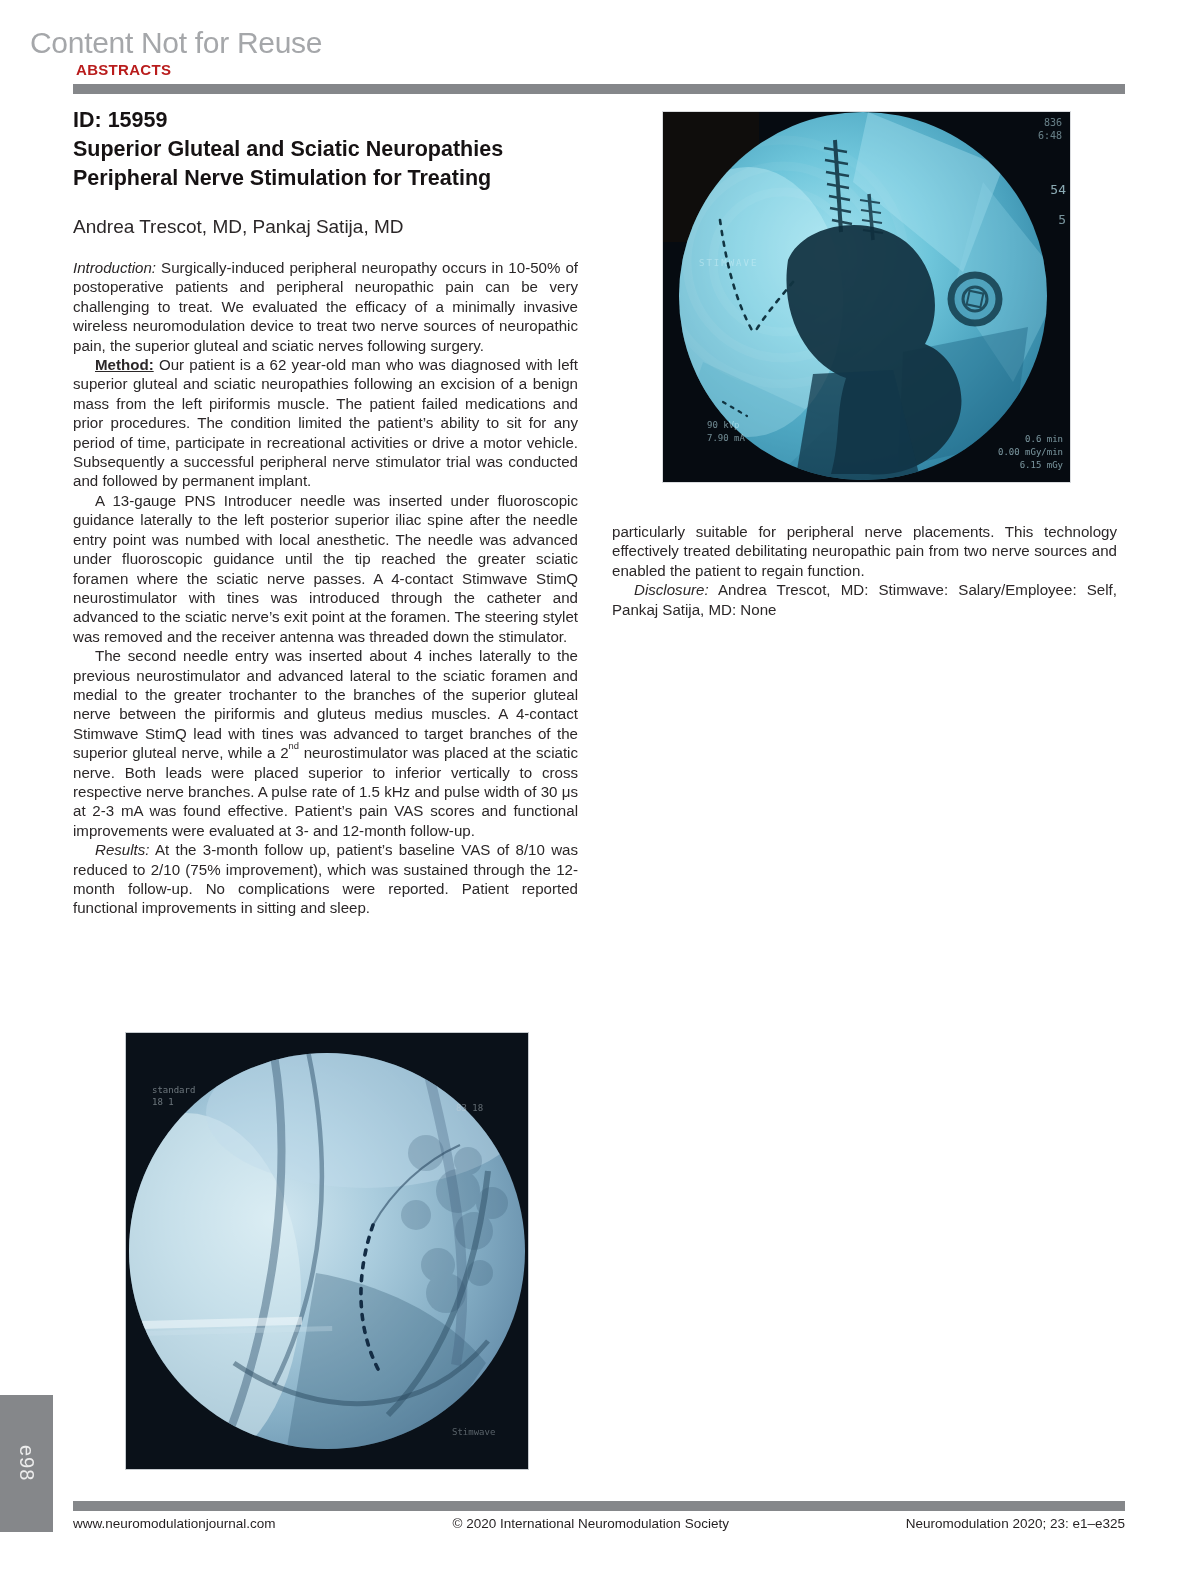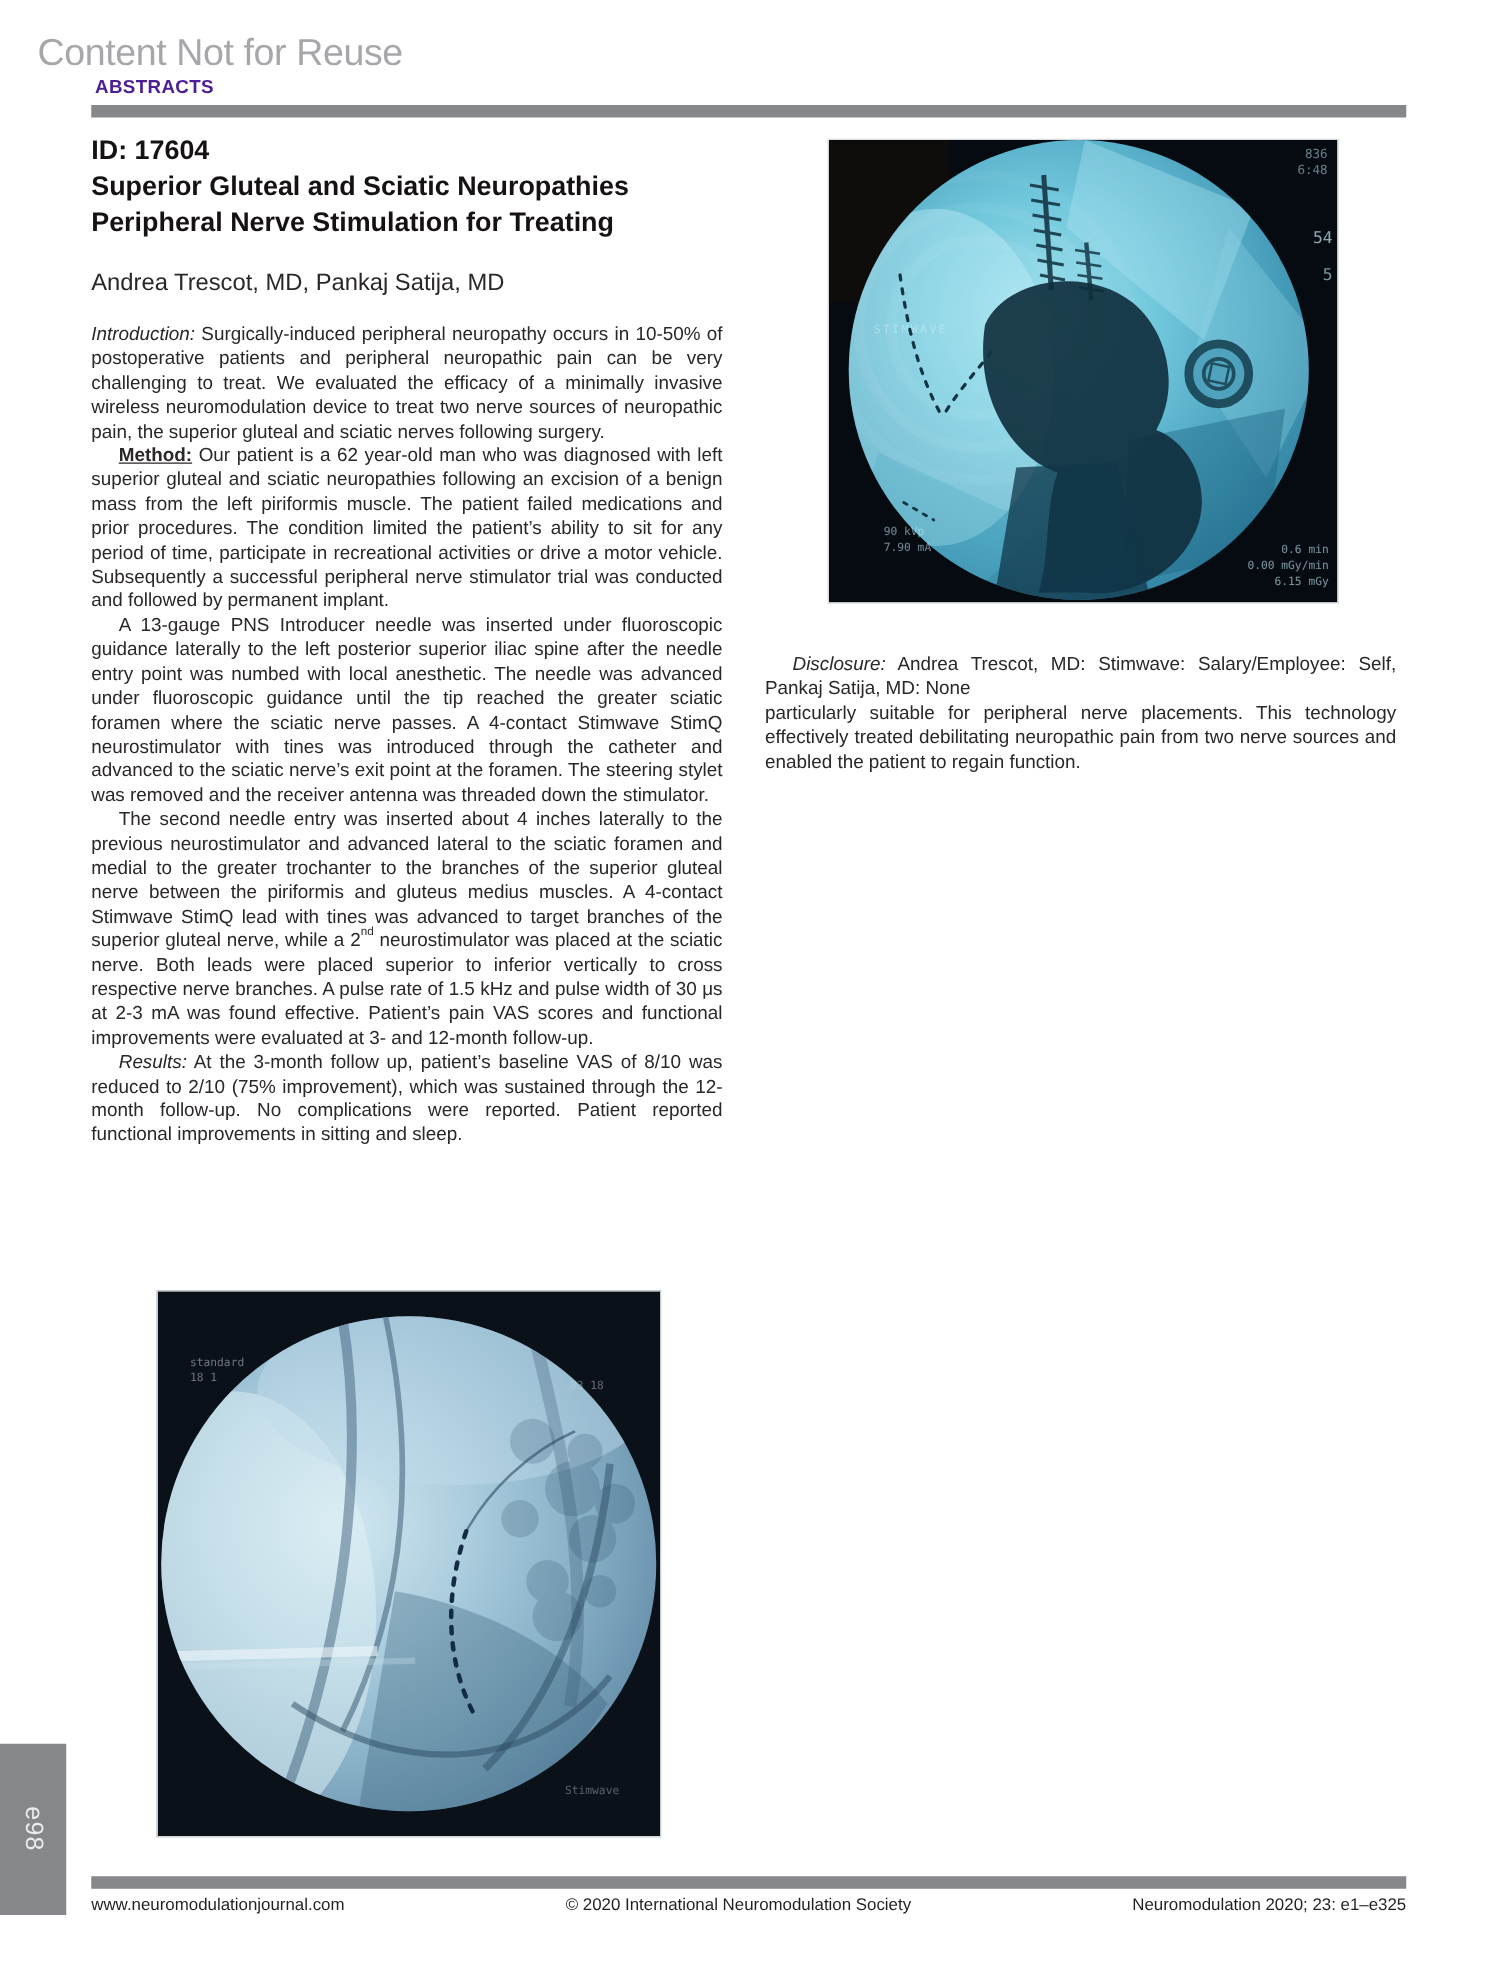--- a/index.html
+++ b/index.html
@@ -6,21 +6,21 @@
   .page{
     position:relative;width:1200px;height:1578px;background:#ffffff;overflow:hidden;
     font-family:"Liberation Sans",sans-serif;color:#231f20;
   }
   .watermark{
     position:absolute;left:30px;top:26px;font-size:30px;color:#a5a7aa;
     letter-spacing:-0.3px;white-space:nowrap;
   }
   .section-label{
     position:absolute;left:76px;top:61px;font-size:15px;font-weight:600;
-    color:#4c1d95;letter-spacing:.3px;
+    color:#b91c1c;letter-spacing:.3px;
   }
   .rule{position:absolute;left:73px;width:1052px;height:10px;background:#85878a;}
   .rule-top{top:84px;}
   .rule-bottom{top:1501px;}
   .col-left{position:absolute;left:73px;width:505px;}
   .col-right{position:absolute;left:612px;width:505px;}
   .abstract-head{top:106px;font-size:21.5px;font-weight:700;line-height:29px;color:#161213;}
   .authors{top:216px;font-size:19px;color:#2b2728;}
   .body-text{top:258px;font-size:15.1px;line-height:19.4px;text-align:justify;color:#2b2728;}
   .body-text-right{top:522px;font-size:15.1px;line-height:19.4px;text-align:justify;color:#2b2728;}
@@ -51,38 +51,38 @@
 </head>
 <body>
 
 <div class="page">
 
   <div class="watermark">Content Not for Reuse</div>
   <div class="section-label">ABSTRACTS</div>
   <div class="rule rule-top"></div>
 
   <div class="col-left abstract-head">
-    <div>ID: 17604</div>
+    <div>ID: 15959</div>
     <div>Superior Gluteal and Sciatic Neuropathies</div>
     <div>Peripheral Nerve Stimulation for Treating</div>
   </div>
 
   <div class="col-left authors">Andrea Trescot, MD, Pankaj Satija, MD</div>
 
   <div class="col-left body-text">
     <p class="bp"><span class="lead-bi">Introduction:</span> <span>Surgically-induced peripheral neuropathy occurs in 10-50% of postoperative patients and peripheral neuropathic pain can be very challenging to treat. We evaluated the efficacy of a minimally invasive wireless neuromodulation device to treat two nerve sources of neuropathic pain, the superior gluteal and sciatic nerves following surgery.</span></p>
     <p class="bp indent"><span class="lead-b">Method:</span> <span>Our patient is a 62 year-old man who was diagnosed with left superior gluteal and sciatic neuropathies following an excision of a benign mass from the left piriformis muscle. The patient failed medications and prior procedures. The condition limited the patient’s ability to sit for any period of time, participate in recreational activities or drive a motor vehicle. Subsequently a successful peripheral nerve stimulator trial was conducted and followed by permanent implant.</span></p>
     <p class="bp indent"><span>A 13-gauge PNS Introducer needle was inserted under fluoroscopic guidance laterally to the left posterior superior iliac spine after the needle entry point was numbed with local anesthetic. The needle was advanced under fluoroscopic guidance until the tip reached the greater sciatic foramen where the sciatic nerve passes. A 4-contact Stimwave StimQ neurostimulator with tines was introduced through the catheter and advanced to the sciatic nerve’s exit point at the foramen. The steering stylet was removed and the receiver antenna was threaded down the stimulator.</span></p>
     <p class="bp indent"><span>The second needle entry was inserted about 4 inches laterally to the previous neurostimulator and advanced lateral to the sciatic foramen and medial to the greater trochanter to the branches of the superior gluteal nerve between the piriformis and gluteus medius muscles. A 4-contact Stimwave StimQ lead with tines was advanced to target branches of the superior gluteal nerve, while a 2</span><sup>nd</sup> <span>neurostimulator was placed at the sciatic nerve. Both leads were placed superior to inferior vertically to cross respective nerve branches. A pulse rate of 1.5 kHz and pulse width of 30 μs at 2-3 mA was found effective. Patient’s pain VAS scores and functional improvements were evaluated at 3- and 12-month follow-up.</span></p>
     <p class="bp indent"><span class="lead-bi">Results:</span> <span>At the 3-month follow up, patient’s baseline VAS of 8/10 was reduced to 2/10 (75% improvement), which was sustained through the 12-month follow-up. No complications were reported. Patient reported functional improvements in sitting and sleep.</span></p>
   </div>
 
   <div class="col-right body-text-right">
+    <p class="bp"><span>particularly suitable for peripheral nerve placements. This technology effectively treated debilitating neuropathic pain from two nerve sources and enabled the patient to regain function.</span></p>
     <p class="bp indent"><span class="lead-bi">Disclosure:</span> <span>Andrea Trescot, MD: Stimwave: Salary/Employee: Self, Pankaj Satija, MD: None</span></p>
-    <p class="bp"><span>particularly suitable for peripheral nerve placements. This technology effectively treated debilitating neuropathic pain from two nerve sources and enabled the patient to regain function.</span></p>
   </div>
 
   <svg class="photo photo-1" viewBox="0 0 407 370" xmlns="http://www.w3.org/2000/svg">
     <defs>
       <radialGradient id="f1g" cx="42%" cy="38%" r="68%">
         <stop offset="0" stop-color="#a3e2ef"></stop>
         <stop offset="0.38" stop-color="#6fc6db"></stop>
         <stop offset="0.72" stop-color="#4aa2be"></stop>
         <stop offset="1" stop-color="#2e7f9e"></stop>
       </radialGradient>

